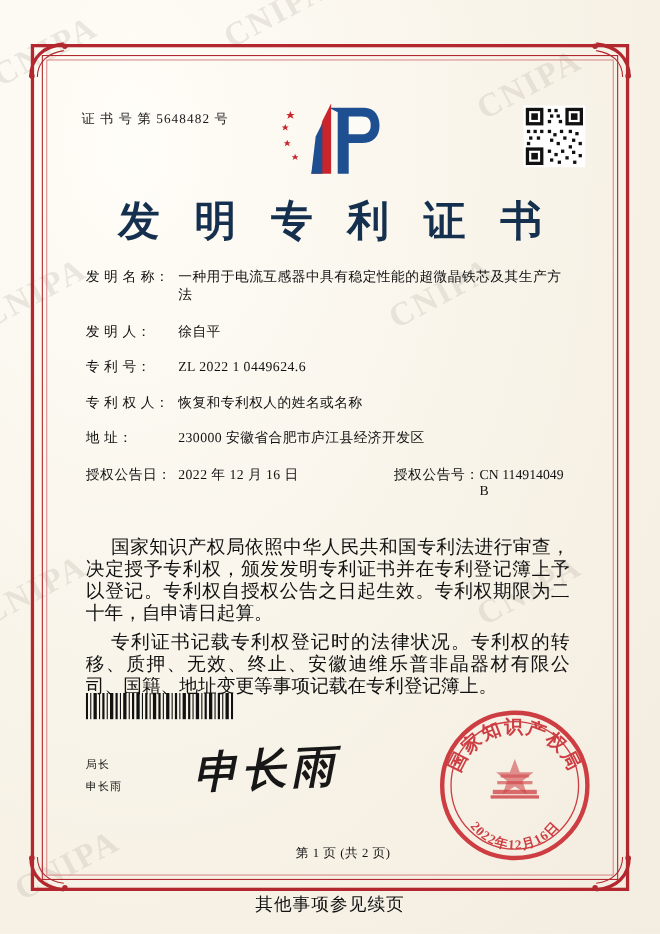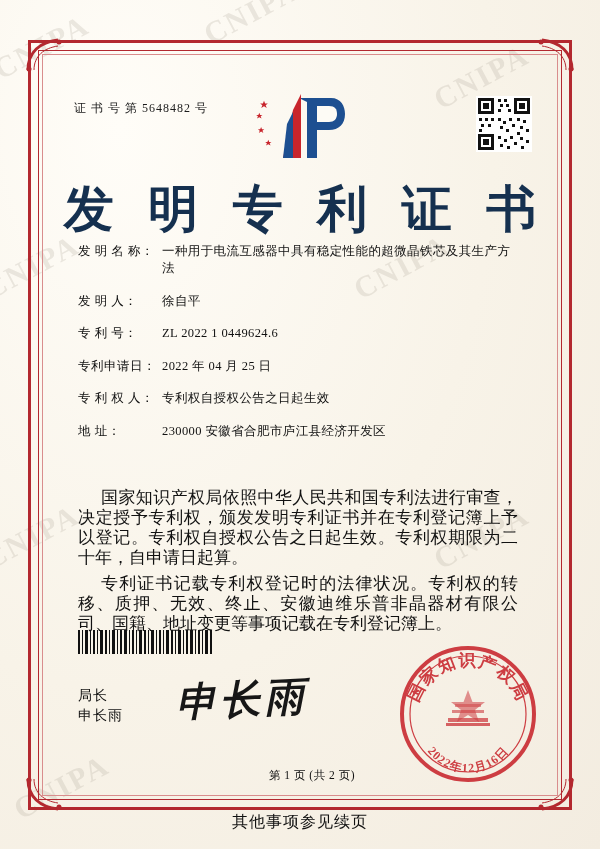--- a/index.html
+++ b/index.html
@@ -115,21 +115,21 @@
     z-index: 4;
     background: #fff;
   }
 
   .title {
     position: absolute;
     left: 0;
     right: 0;
     top: 176px;
     text-align: center;
-    font-size: 50px;
+    font-size: 38px;
     font-weight: bold;
     letter-spacing: 11px;
     color: #15304f;
     z-index: 4;
     font-family: "Liberation Serif", serif;
     text-indent: 11px;
   }
 
   .fields {
     position: absolute;
@@ -193,21 +193,21 @@
     width: 134px;
     height: 24px;
     z-index: 4;
   }
 
   .signoff {
     position: absolute;
     left: 78px;
     top: 686px;
     z-index: 4;
-    font-size: 14px;
+    font-size: 10px;
     line-height: 20px;
     color: #111;
     letter-spacing: 1px;
   }
 
   .handwriting {
     position: absolute;
     left: 176px;
     top: 672px;
     z-index: 5;
@@ -383,35 +383,37 @@
     <div class="field-row">
       <div class="field-label">发 明 人：</div>
       <div class="field-value">徐自平</div>
     </div>
 
     <div class="field-row">
       <div class="field-label">专 利 号：</div>
       <div class="field-value">ZL 2022 1 0449624.6</div>
     </div>
 
-    <div class="field-row">
-      <div class="field-label">专利申请日：</div>
-      <div class="field-value">2022 年 04 月 25 日</div>
-    </div>
 
     <div class="field-row">
       <div class="field-label">专 利 权 人：</div>
-      <div class="field-value">专利权自授权公告之日起生效</div>
+      <div class="field-value">恢复和专利权人的姓名或名称</div>
     </div>
 
     <div class="field-row">
       <div class="field-label">地 址：</div>
       <div class="field-value">230000 安徽省合肥市庐江县经济开发区</div>
     </div>
 
+    <div class="field-row two-col">
+      <div class="field-label">授权公告日：</div>
+      <div class="field-value">2022 年 12 月 16 日</div>
+      <div class="field-label2">授权公告号：</div>
+      <div class="field-value2">CN 114914049 B</div>
+    </div>
 
   </div>
 
   <div class="paras">
     <p>国家知识产权局依照中华人民共和国专利法进行审查，决定授予专利权，颁发发明专利证书并在专利登记簿上予以登记。专利权自授权公告之日起生效。专利权期限为二十年，自申请日起算。</p>
     <p>专利证书记载专利权登记时的法律状况。专利权的转移、质押、无效、终止、安徽迪维乐普非晶器材有限公司、国籍、地址变更等事项记载在专利登记簿上。</p>
   </div>
 
   <div class="barcode">
     <svg width="134" height="24" viewBox="0 0 134 24">

